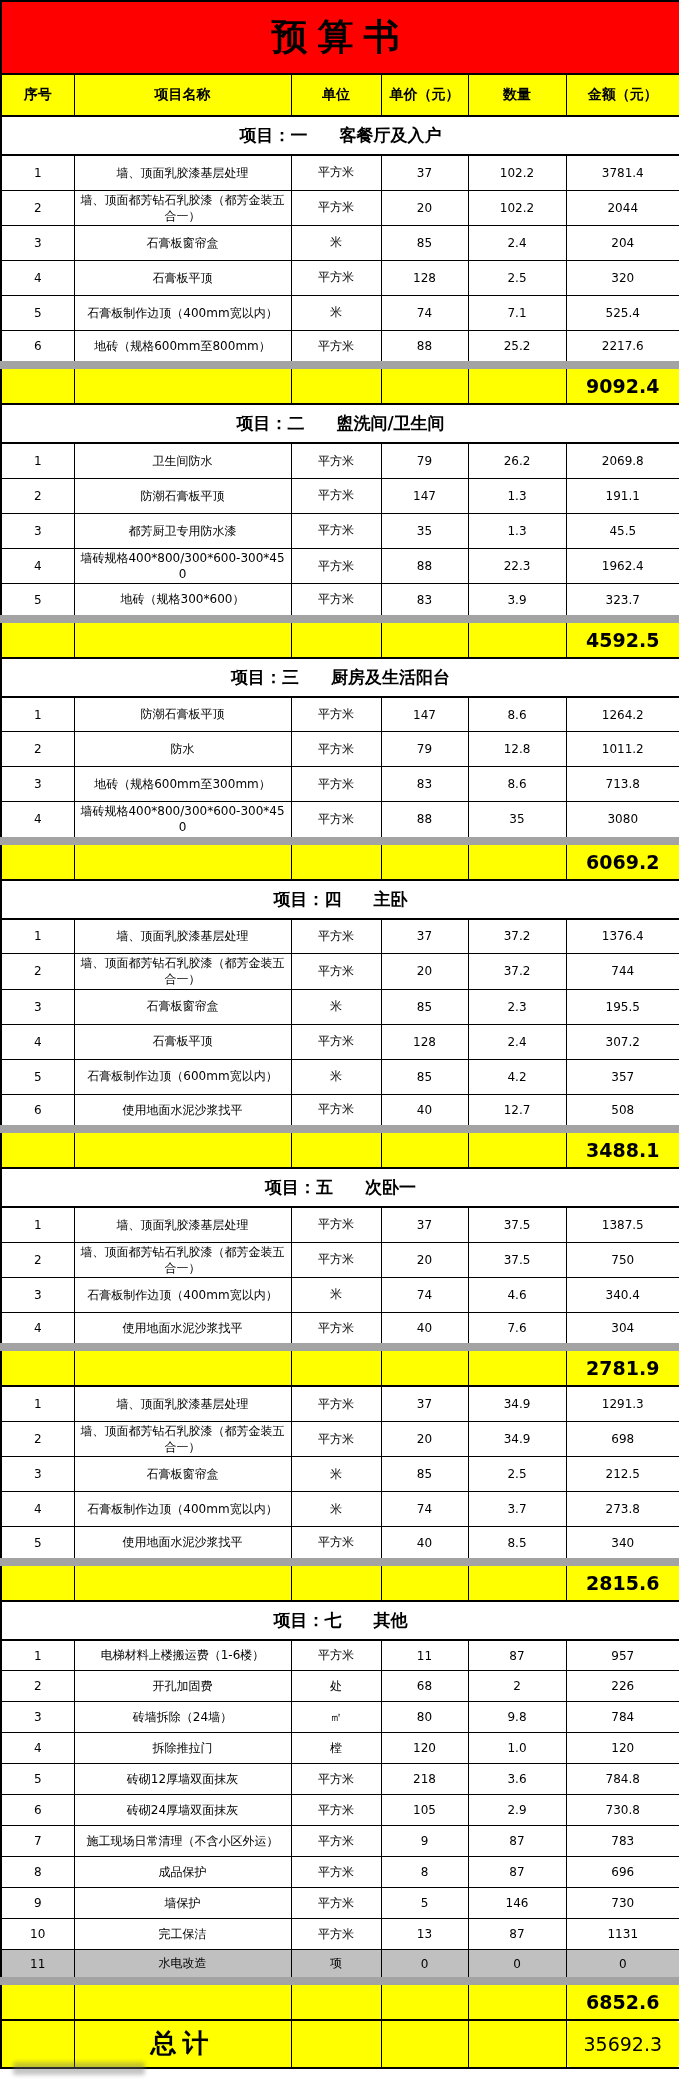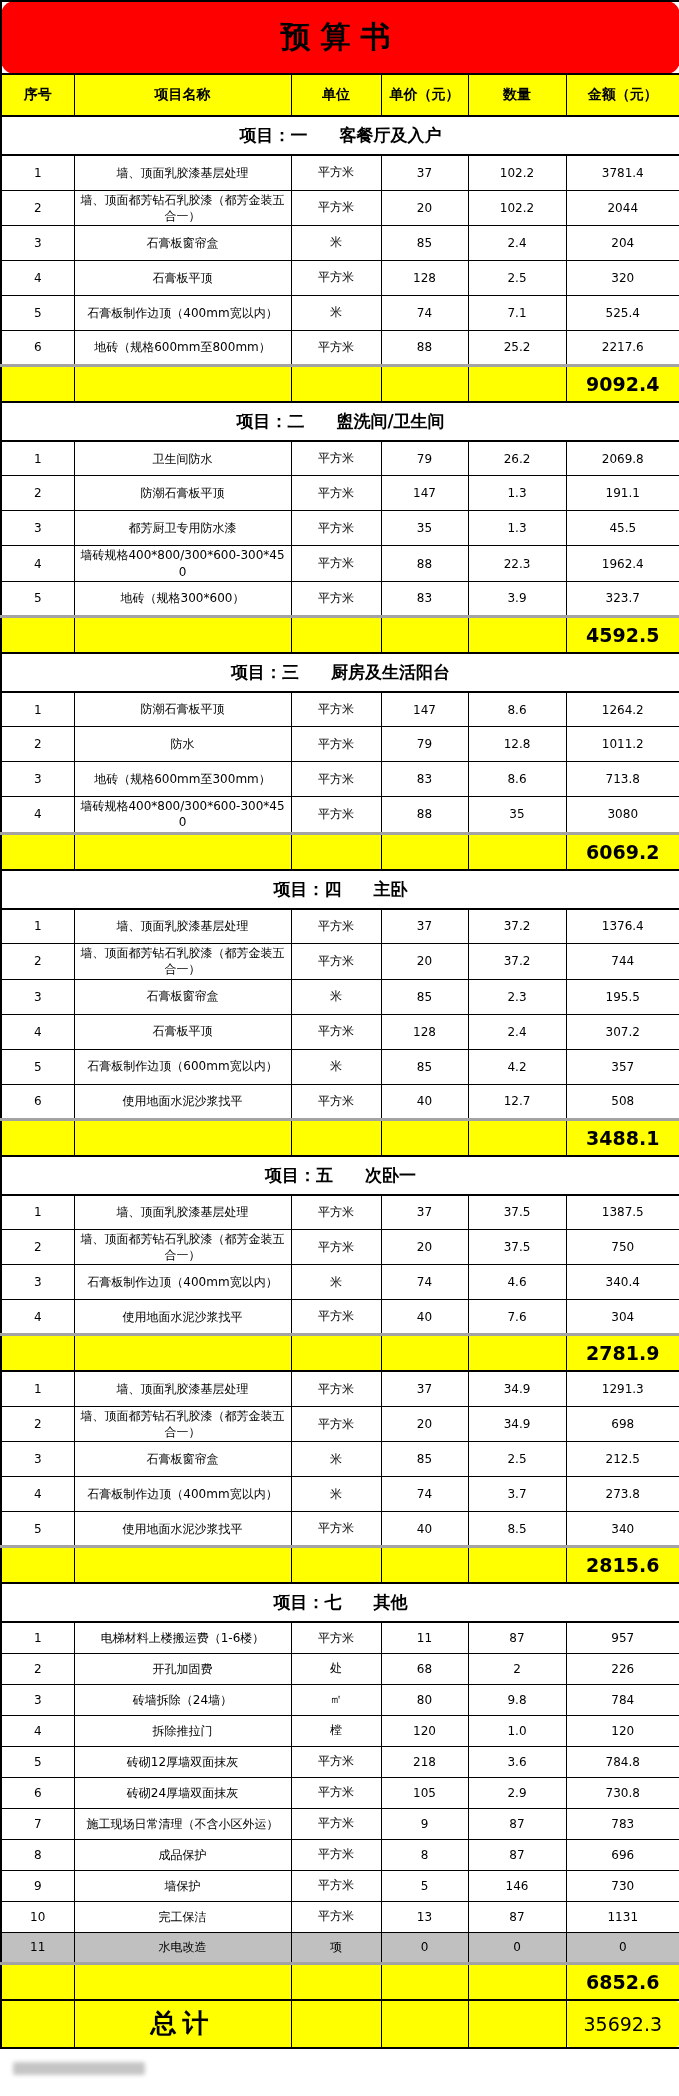--- a/index.html
+++ b/index.html
@@ -27,25 +27,24 @@
     border:1px solid #000;
     text-align:center;
     vertical-align:middle;
     padding:0;
     overflow:hidden;
     word-break:break-all;
   }
   .title-row th{
     background:var(--red);
     height:71px;
-    font-size:30px;
+    font-size:36px;
     font-weight:bold;
     letter-spacing:10px;
     border-bottom:2px solid #000;
-    border-radius:14px;
   }
   .col-header th{
     background:var(--yellow);
     height:40px;
     font-size:14px;
     font-weight:bold;
     border-bottom:2px solid #000;
   }
   tr.section-header td{
     height:37px;
@@ -57,21 +56,21 @@
   }
   .section-name{margin-left:32px;}
   tr.data-row{height:35px;}
   tr.data-row td{font-size:12px;}
   tr.data-row.compact{height:31px;}
   td.item-name{padding:1px 4px;line-height:1.35;}
   tr.grayed td{background:var(--gray);}
   tr.subtotal td{
     background:var(--yellow);
     height:34px;
-    border-top:3px solid #a3a3a3;
+    border-top:8px solid #a3a3a3;
     border-bottom:2px solid #000;
     margin-top:24px;
   }
   td.subtotal-value{font-size:19px;font-weight:bold;}
   tr.total-row td{
     background:var(--yellow);
     height:46px;
     border-top:2px solid #000;
   }
   td.total-label{font-size:26px;font-weight:bold;letter-spacing:6px;}

